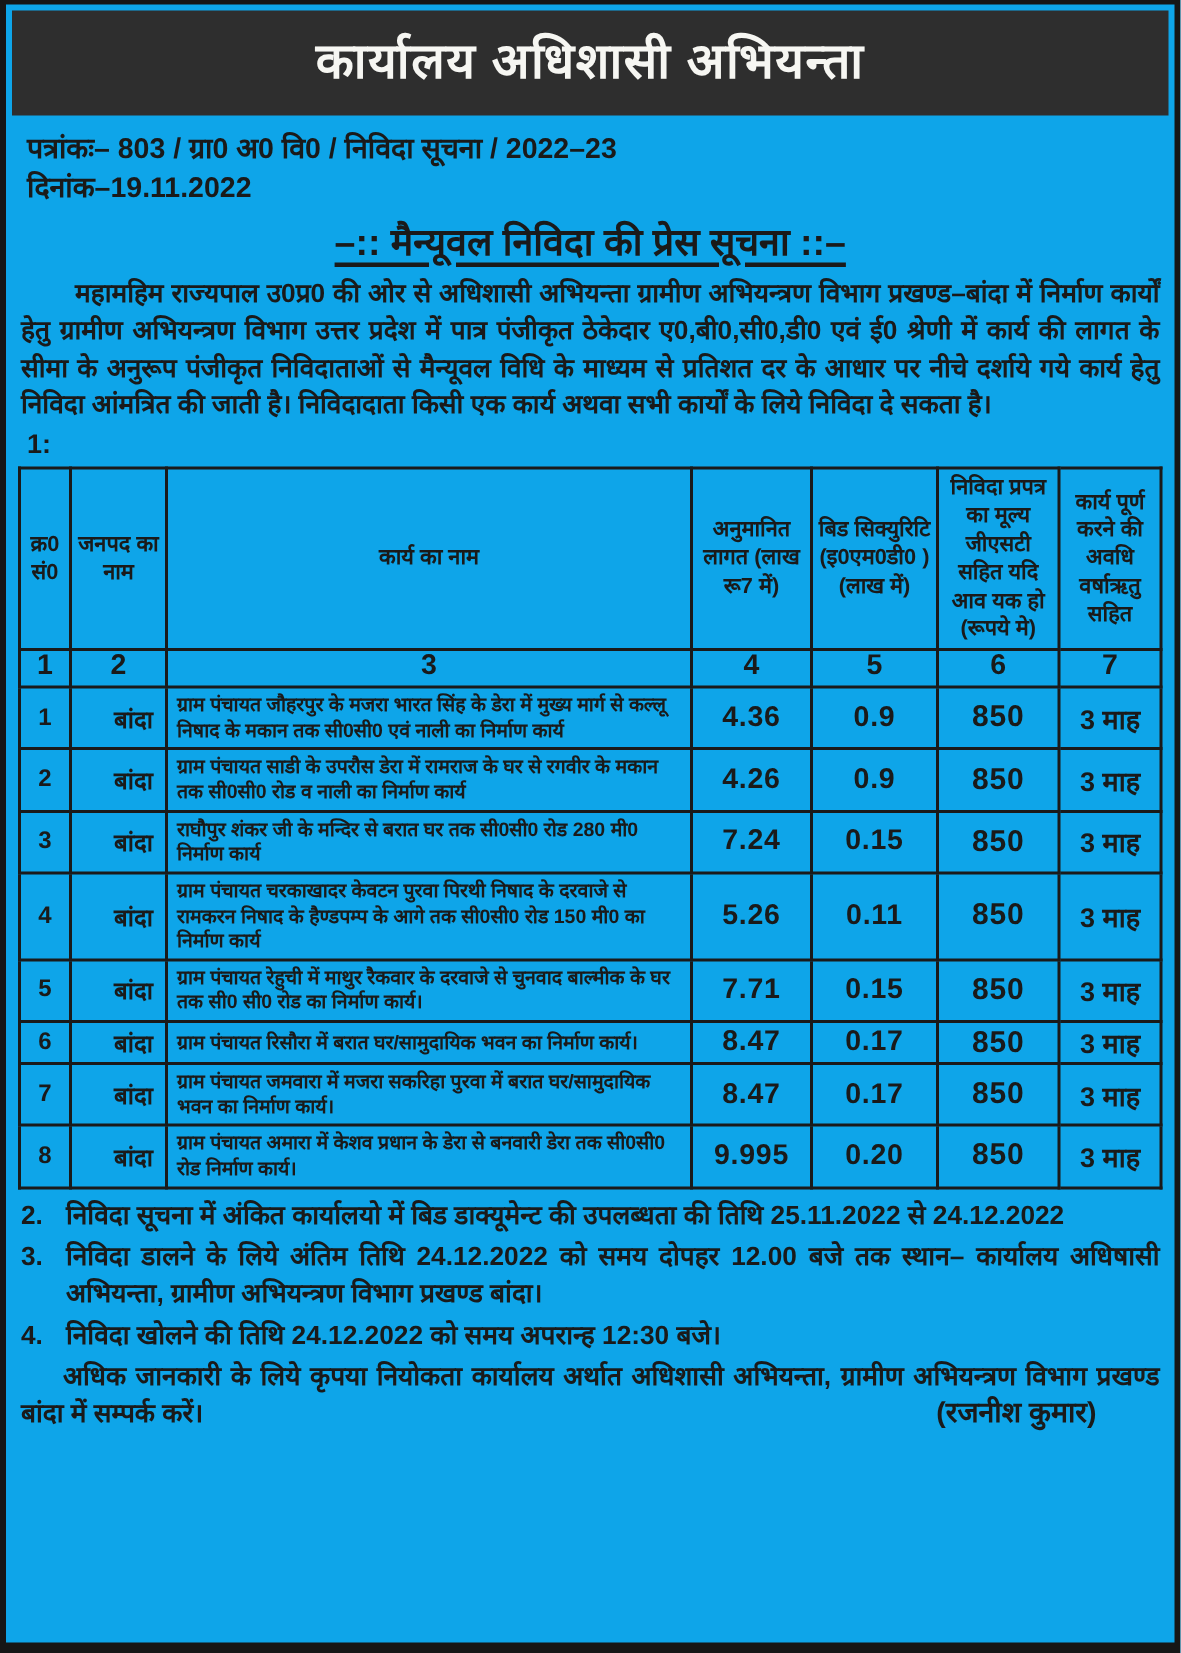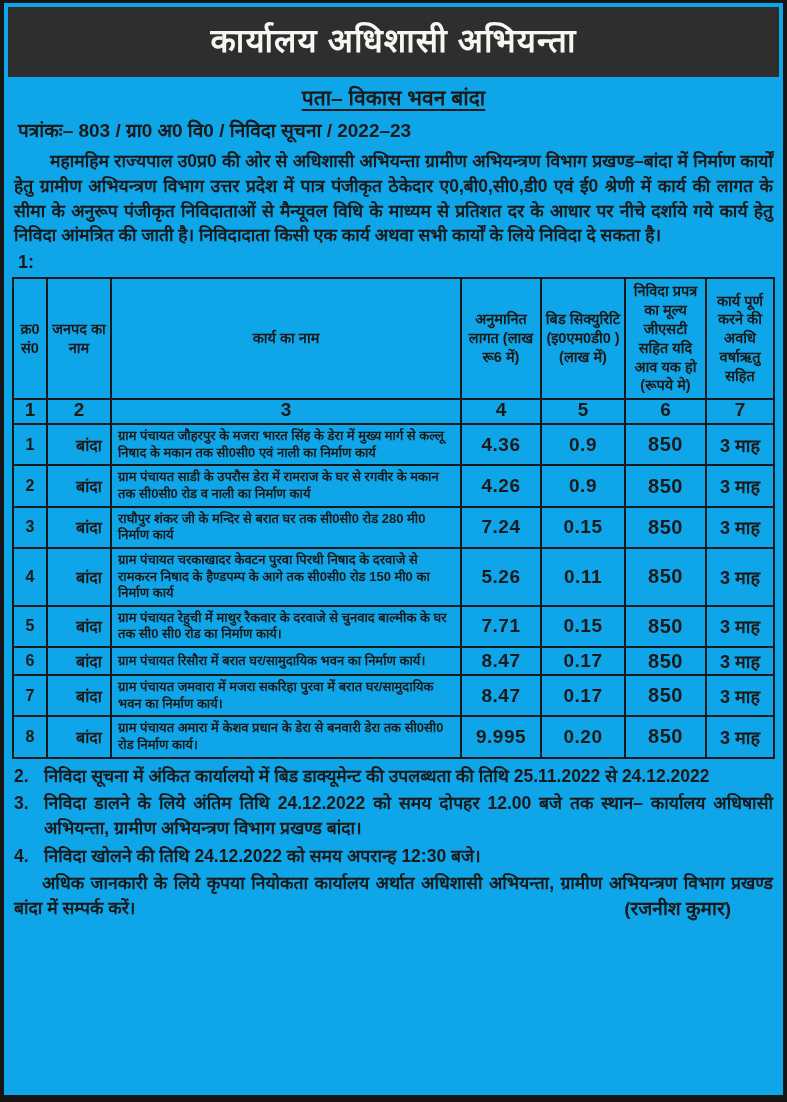--- a/index.html
+++ b/index.html
@@ -64,26 +64,27 @@
 <body>
 
 <div class="page">
 
   <div class="masthead">
     <div class="m1">कार्यालय अधिशासी अभियन्ता</div>
   </div>
 
   <div class="body-area">
 
-    <div class="address-line">पता– विकास भवन बांदा</div>
 
     <div class="ref-row">
       <span>पत्रांकः–  803 / ग्रा0 अ0 वि0 / निविदा सूचना / 2022–23</span>
+      <span>दिनांक–19.11.2022</span>
     </div>
 
+    <div class="press-title">–:: मैन्यूवल निविदा की प्रेस सूचना ::–</div>
 
     <p class="intro">महामहिम राज्यपाल उ0प्र0 की ओर से अधिशासी अभियन्ता ग्रामीण अभियन्त्रण विभाग प्रखण्ड–बांदा में निर्माण कार्यों हेतु ग्रामीण अभियन्त्रण विभाग उत्तर प्रदेश में पात्र पंजीकृत ठेकेदार ए0,बी0,सी0,डी0 एवं ई0 श्रेणी में कार्य की लागत के सीमा के अनुरूप पंजीकृत निविदाताओं से मैन्यूवल विधि के माध्यम से प्रतिशत दर के आधार पर नीचे दर्शाये गये कार्य हेतु निविदा आंमत्रित की जाती है। निविदादाता किसी एक कार्य अथवा सभी कार्यों के लिये निविदा दे सकता है।</p>
 
     <div class="scheme-line">
       <span>1:</span>
     </div>
 
     <table class="works">
       <colgroup>
         <col style="width:34px">
@@ -92,21 +93,21 @@
         <col style="width:80px">
           <col style="width:84px">
           <col style="width:81px">
           <col>
       </colgroup>
       <thead>
         <tr id="header-row">
             <th class="col-h">क्र0 सं0</th>
             <th class="col-h">जनपद का नाम</th>
             <th class="col-h">कार्य का नाम</th>
-            <th class="col-h">अनुमानित लागत (लाख रू6 में)</th>
+            <th class="col-h">अनुमानित लागत (लाख रू7 में)</th>
             <th class="col-h">बिड सिक्युरिटि (इ0एम0डी0 ) (लाख में)</th>
             <th class="col-h">निविदा प्रपत्र का मूल्य जीएसटी सहित यदि आव यक हो (रूपये मे)</th>
             <th class="col-h">कार्य पूर्ण करने की अवधि वर्षाऋतु सहित</th>
           </tr>
         <tr id="number-row">
             <td class="num-cell">1</td>
             <td class="num-cell">2</td>
             <td class="num-cell">3</td>
             <td class="num-cell">4</td>
             <td class="num-cell">5</td>

